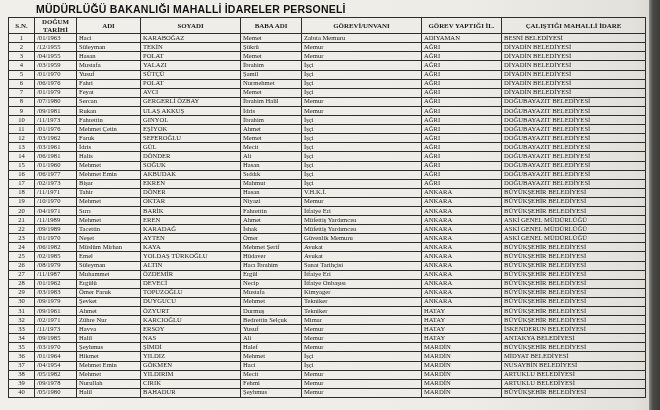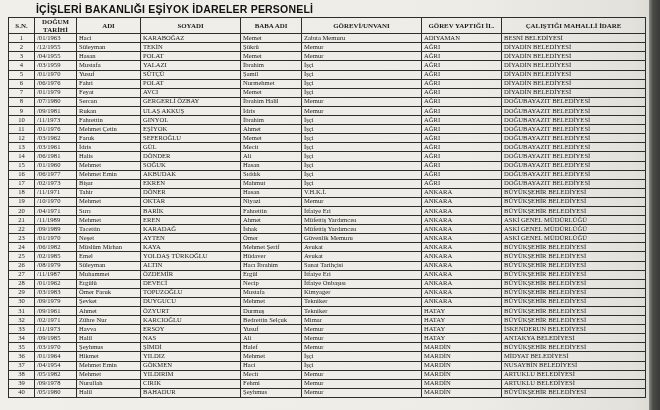--- a/index.html
+++ b/index.html
@@ -50,21 +50,21 @@
   .personnel col.w4{width:61px;}
   .personnel col.w5{width:120px;}
   .personnel col.w6{width:80px;}
   .personnel col.w7{width:144px;}
 </style>
 </head>
 <body>
 
 <div class="paper"></div>
 
-<div class="doc-title">İÇİŞLERİ BAKANLIĞI EŞİYOK İDARELER PERSONELİ</div>
+<div class="doc-title">MÜDÜRLÜĞÜ BAKANLIĞI MAHALLİ İDARELER PERSONELİ</div>
 
 <table class="personnel">
   <colgroup>
     <col class="w0">
       <col class="w1">
       <col class="w2">
       <col class="w3">
     <col class="w4">
       <col class="w5">
       <col class="w6">

